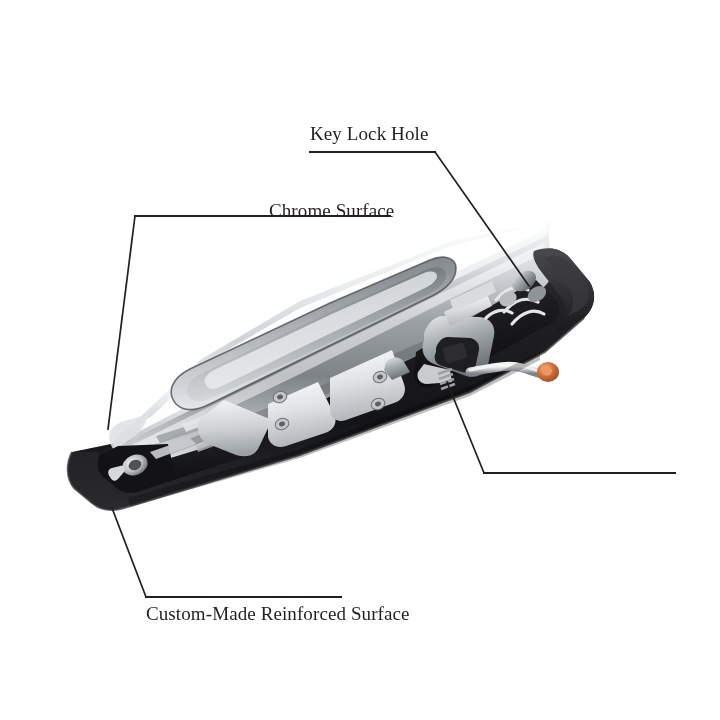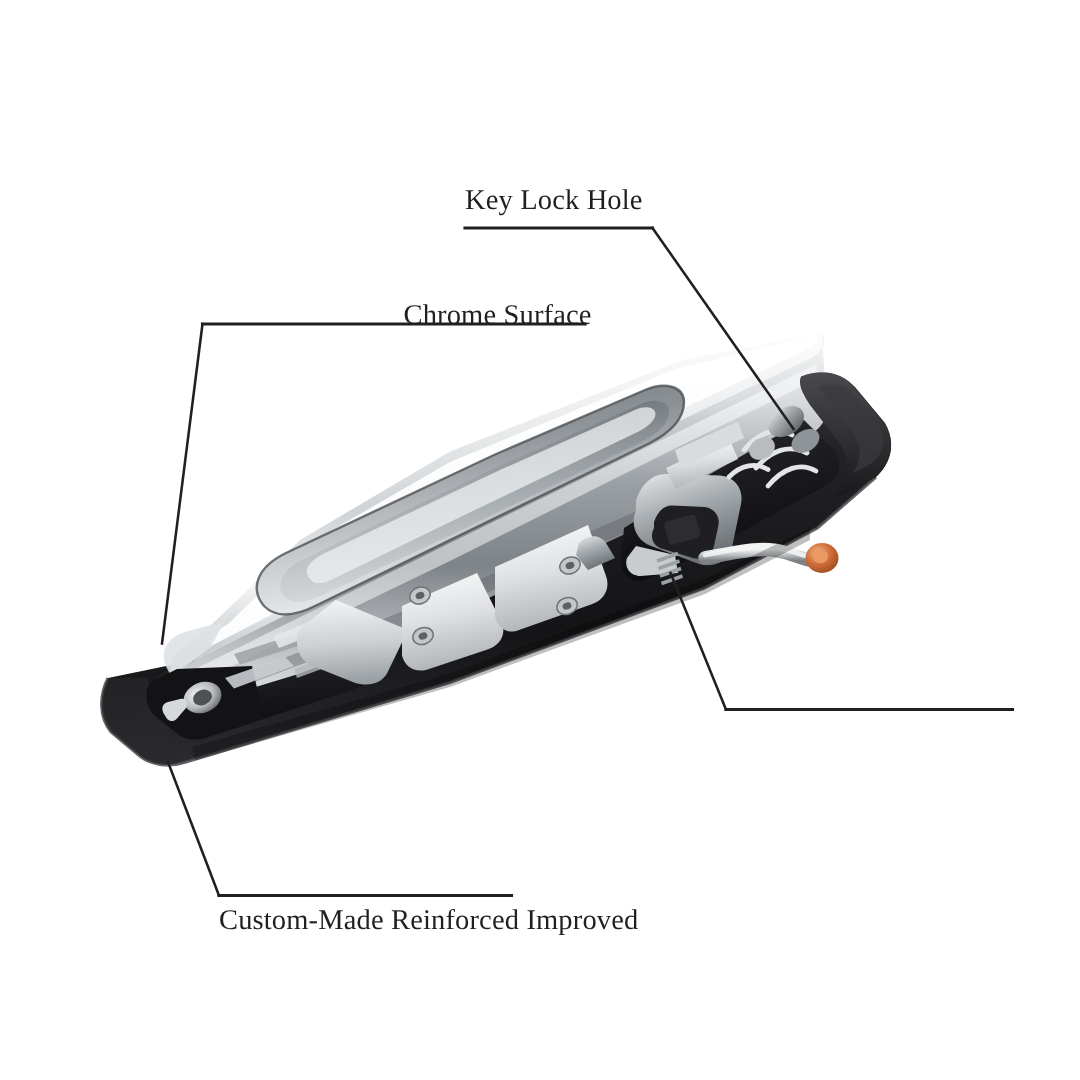--- a/index.html
+++ b/index.html
@@ -272,15 +272,15 @@
         <line x1="112" y1="508" x2="146" y2="597" stroke-width="1.7"></line>
       </g>
     </g>
   </svg>
 
   <div class="callout-label" id="lbl-key">Key Lock Hole</div>
 
   <div class="callout-label" id="lbl-chrome">Chrome Surface</div>
 
 
-  <div class="callout-label" id="lbl-plastic">Custom-Made Reinforced Improved</div>
+  <div class="callout-label" id="lbl-plastic">Custom-Made Reinforced Surface</div>
 
 </div>
 
 </body></html>

